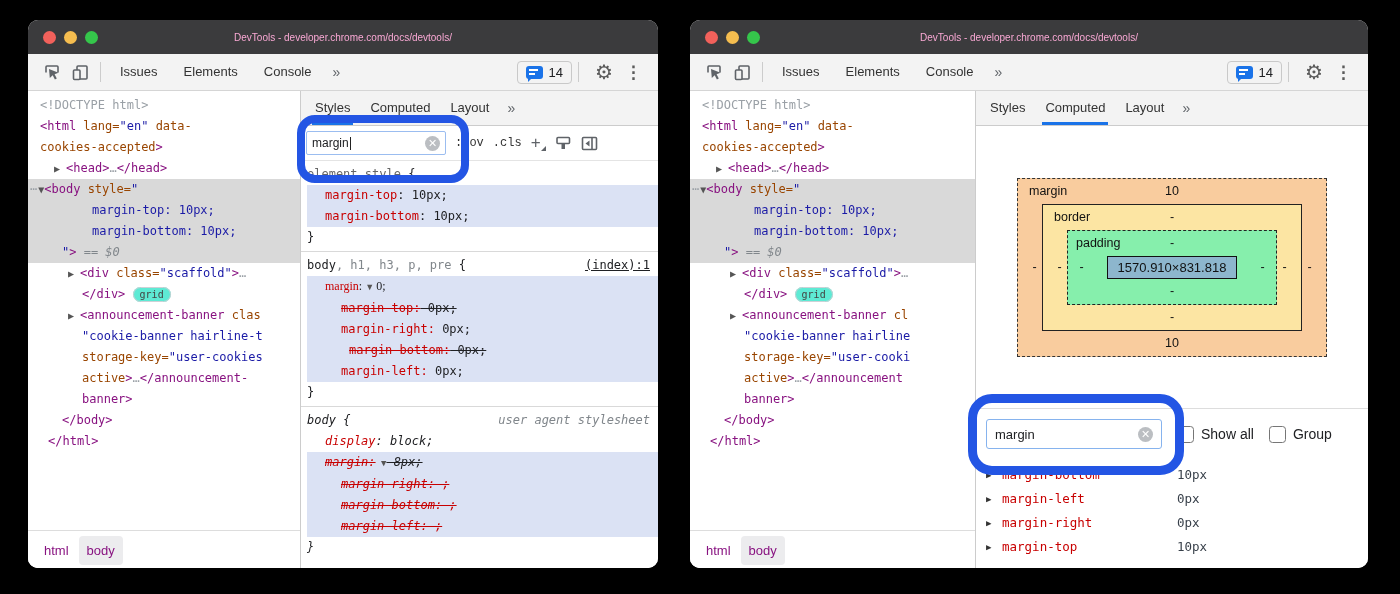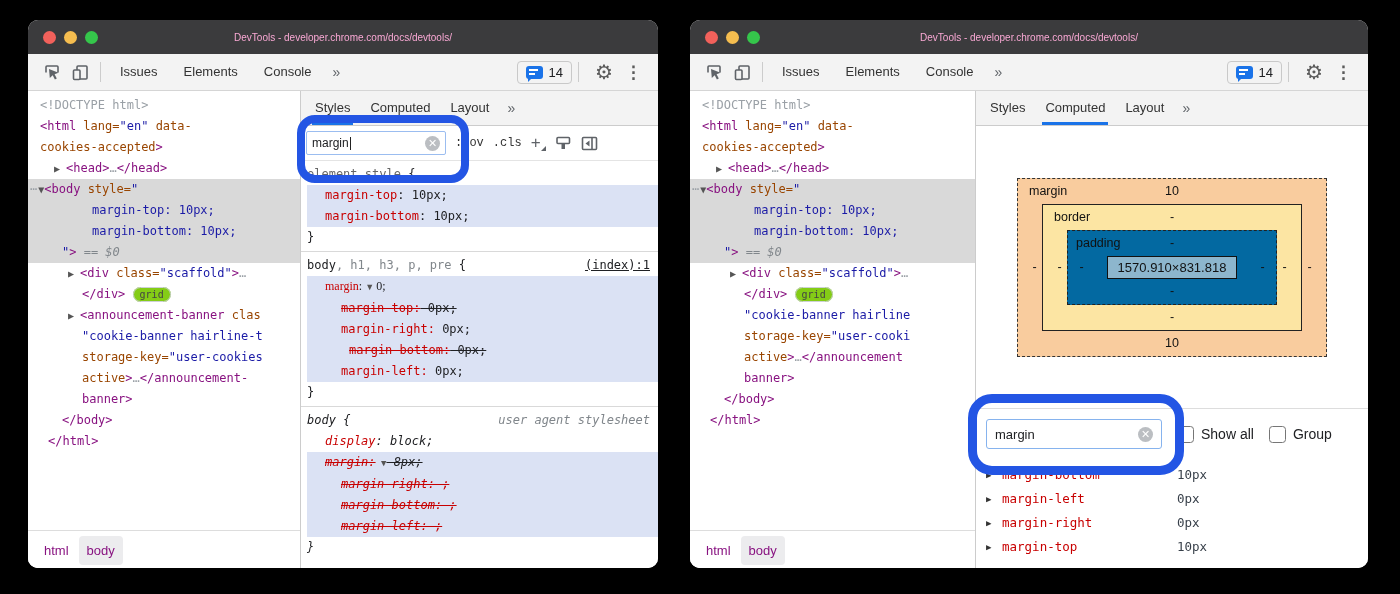--- a/index.html
+++ b/index.html
@@ -49,21 +49,21 @@
   .tok.gray{color:#9aa0a6;}
   .tok.gray2{color:#80868b;}
   .tok.gut{color:#9aa0a6;letter-spacing:-2px;margin-right:3px;}
   .tok.tri{color:#555;font-size:10px;}
   .tok.tri2{color:#555;font-size:9px;}
   .tok.meta{color:#80868b;font-style:italic;}
   .tok.prop{color:#c80000;}
   .tok.value{color:#202124;}
   .tok.dim{color:#666;}
   .tok.strike{text-decoration:line-through;}
-  .tok.badge{font-size:10px;color:#444;background:#84cc16;border:1px solid #cdd1d6;border-radius:9px;padding:1px 6px;font-family:"DejaVu Sans Mono",monospace;}
+  .tok.badge{font-size:10px;color:#444;background:#5eead4;border:1px solid #cdd1d6;border-radius:9px;padding:1px 6px;font-family:"DejaVu Sans Mono",monospace;}
   .tok.right{float:right;margin-right:8px;}
   .tok.link{color:#202124;text-decoration:underline;}
   .tok.ua{color:#80868b;font-style:italic;}
 
   
   .crumbs{position:absolute;left:0;right:0;bottom:0;height:38px;border-top:1px solid #ddd;background:#fff;display:flex;align-items:center;padding:0 8px;gap:2px;font-family:"Liberation Sans",sans-serif;font-size:13px;}
   .crumb{color:#881280;padding:4px 8px;border-radius:4px;}
   .crumb.selected{background:#ececee;}
 
   
@@ -83,21 +83,21 @@
   .rule{padding:3px 0 3px 6px;border-bottom:1px solid #d9d9d9;}
   .rule:last-child{border-bottom:none;}
   .ua-rule{font-style:italic;}
 
   
   .bm-area{height:282px;display:flex;align-items:center;justify-content:center;flex-shrink:0;border-bottom:1px solid #ddd;}
   .bm{font-size:12.5px;color:#111;}
   .bm-box{box-sizing:border-box;}
   .bm-margin{width:310px;background:#f9cc9e;border:1px dashed #333;padding:0 9px;}
   .bm-border{background:#fce5a3;border:1px solid #222;padding:0 9px;}
-  .bm-padding{background:#0369a1;border:1px dashed #222;padding:0 6px;}
+  .bm-padding{background:#86efac;border:1px dashed #222;padding:0 6px;}
   .bm-content{background:#8db6cd;border:1px solid #111;padding:3px 10px;font-size:13px;white-space:nowrap;}
   .bm-row{height:25px;line-height:25px;text-align:center;position:relative;}
   .bm-label{position:absolute;left:2px;top:0;}
   .bm-mid{display:flex;align-items:center;}
   .bm-side{width:15px;text-align:center;flex-shrink:0;}
   .bm-grow{flex:1;}
   .bm-center{display:flex;justify-content:center;}
   .cfilter-row{height:50px;display:flex;align-items:center;padding:0 10px;gap:15px;flex-shrink:0;}
   .cfilter-input{width:176px;height:30px;border:1px solid #86b3ee;border-radius:3px;display:flex;align-items:center;padding:0 8px;font-size:13px;color:#202124;box-sizing:border-box;background:#fff;}
   .cb-wrap{display:flex;align-items:center;gap:7px;font-size:14px;color:#202124;white-space:nowrap;}
@@ -286,20 +286,21 @@
           <div class="cl " style="padding-left: 12px;"><span class="tok gray">&lt;!DOCTYPE html&gt;</span></div>
           <div class="cl " style="padding-left: 12px;"><span class="tok tag">&lt;html </span><span class="tok attr">lang=</span><span class="tok val">"en"</span><span class="tok "> </span><span class="tok attr">data-</span></div>
           <div class="cl " style="padding-left: 12px;"><span class="tok attr">cookies-accepted</span><span class="tok tag">&gt;</span></div>
           <div class="cl " style="padding-left: 26px;"><span class="tok tri">▶ </span><span class="tok tag">&lt;head&gt;</span><span class="tok gray">…</span><span class="tok tag">&lt;/head&gt;</span></div>
           <div class="cl sel" style="padding-left: 2px;"><span class="tok gut">⋯</span><span class="tok tri">▼</span><span class="tok tag">&lt;body </span><span class="tok attr">style=</span><span class="tok val">"</span></div>
           <div class="cl sel" style="padding-left: 64px;"><span class="tok val">margin-top: 10px;</span></div>
           <div class="cl sel" style="padding-left: 64px;"><span class="tok val">margin-bottom: 10px;</span></div>
           <div class="cl sel" style="padding-left: 34px;"><span class="tok val">"</span><span class="tok tag">&gt; </span><span class="tok meta">== $0</span></div>
           <div class="cl " style="padding-left: 40px;"><span class="tok tri">▶ </span><span class="tok tag">&lt;div </span><span class="tok attr">class=</span><span class="tok val">"scaffold"</span><span class="tok tag">&gt;</span><span class="tok gray">…</span></div>
           <div class="cl " style="padding-left: 54px;"><span class="tok tag">&lt;/div&gt; </span><span class="tok badge">grid</span></div>
+          <div class="cl " style="padding-left: 40px;"><span class="tok tri">▶ </span><span class="tok tag">&lt;announcement-banner </span><span class="tok attr">cl</span></div>
           <div class="cl " style="padding-left: 54px;"><span class="tok val">"cookie-banner hairline</span></div>
           <div class="cl " style="padding-left: 54px;"><span class="tok attr">storage-key=</span><span class="tok val">"user-cooki</span></div>
           <div class="cl " style="padding-left: 54px;"><span class="tok attr">active</span><span class="tok tag">&gt;</span><span class="tok gray">…</span><span class="tok tag">&lt;/announcement</span></div>
           <div class="cl " style="padding-left: 54px;"><span class="tok tag">banner&gt;</span></div>
           <div class="cl " style="padding-left: 34px;"><span class="tok tag">&lt;/body&gt;</span></div>
           <div class="cl " style="padding-left: 20px;"><span class="tok tag">&lt;/html&gt;</span></div>
         </div>
       <div class="crumbs">
         <span class="crumb">html</span>
         <span class="crumb selected">body</span>

